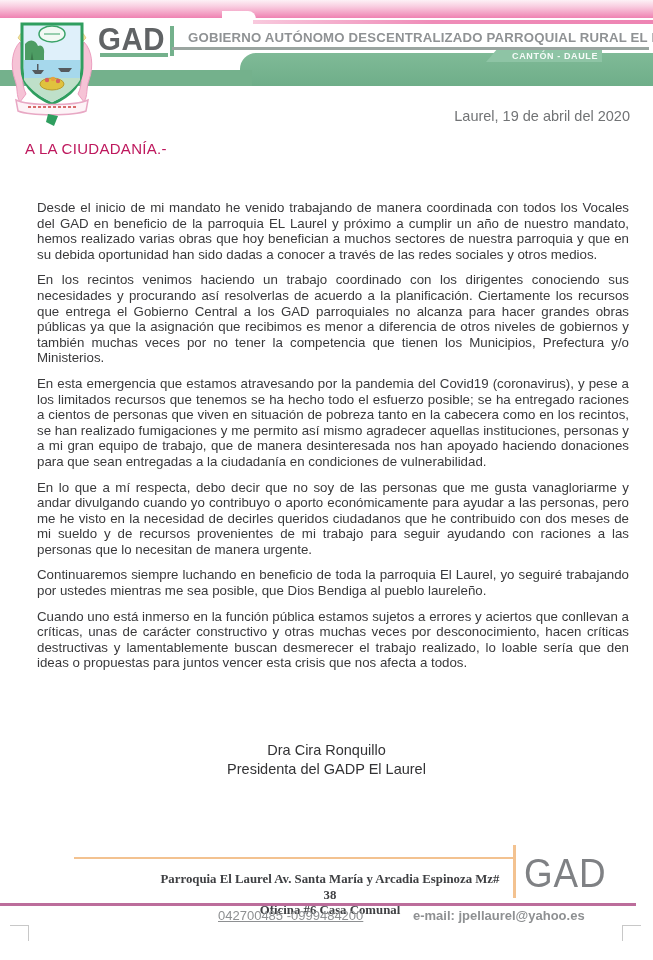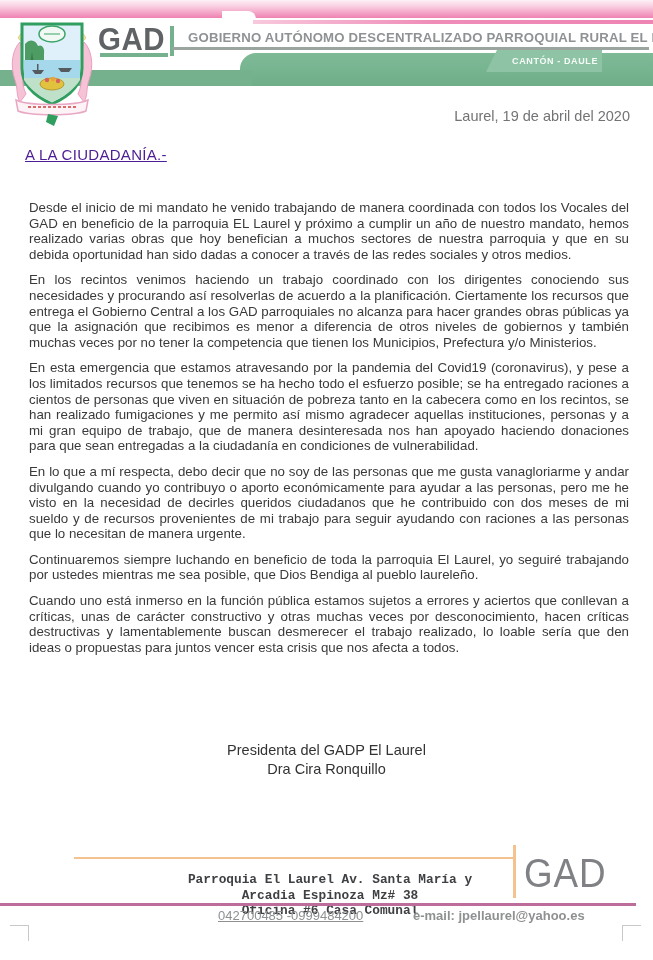--- a/index.html
+++ b/index.html
@@ -12,47 +12,47 @@
     background:linear-gradient(180deg,#fdf1f6 0%,#f9cfe1 35%,#ef82b2 100%);}
   .pink-band-notch{position:absolute;top:11px;left:222px;width:34px;height:8px;
     background:#ffffff;border-top-right-radius:9px;}
   .pink-thin-line{position:absolute;top:20px;left:253px;right:0;height:4px;
     background:linear-gradient(90deg,#f8c9dd 0%,#ef8cb8 45%,#ee84b3 100%);}
   .green-band{position:absolute;top:53px;left:240px;right:0;height:33px;
     background:linear-gradient(180deg,#7fba97 0%,#6fae89 100%);
     border-top-left-radius:16px;}
   .green-strip{position:absolute;top:70px;left:0;width:252px;height:16px;
     background:#74b18c;}
-  .canton-chip{position:absolute;top:48px;left:486px;width:116px;height:24px;
+  .canton-chip{position:absolute;top:48px;left:486px;width:116px;height:14px;
     background:#8ec4a5;border-top:2px solid #ffffff;
     clip-path:polygon(12px 0,100% 0,100% 100%,0 100%);
     display:flex;align-items:center;justify-content:flex-end;padding-right:4px;box-sizing:border-box;}
   .canton-chip span{color:#f6fbf8;font-size:9px;letter-spacing:0.6px;font-weight:bold;}
   .gad-title{position:absolute;left:98px;top:22px;font-size:31px;font-weight:bold;
     color:#606365;letter-spacing:0.5px;transform:scaleX(0.95);transform-origin:left top;}
   .gad-underline{position:absolute;left:100px;top:53px;width:68px;height:3.5px;background:#74b18c;}
   .green-divider{position:absolute;left:170px;top:26px;width:3.5px;height:30px;background:#74b18c;}
   .org-name{position:absolute;left:188px;top:30px;width:458px;
     font-size:13.4px;color:#8f9294;letter-spacing:0.2px;white-space:nowrap;
     transform:scaleX(0.985);transform-origin:left top;font-weight:bold;}
   .org-underline{position:absolute;left:172px;top:47px;right:4px;height:2.5px;background:#9aa5a0;}
   .crest{position:absolute;left:8px;top:14px;width:88px;height:112px;}
   .date-line{position:absolute;top:108px;right:23px;font-size:14.5px;color:#717375;}
   
-  .salutation{position:absolute;top:146px;left:25px;font-size:15px;color:#4c1d95;letter-spacing:0.3px;text-decoration:underline;}
+  .salutation{position:absolute;top:140px;left:25px;font-size:15px;color:#be185d;letter-spacing:0.3px;}
   .letter-body{position:absolute;top:200px;left:25px;right:24px;
     font-size:13.3px;line-height:15.6px;color:#3a3a3c;text-align:justify;}
-  .letter-body p{margin:0 0 10px 4px;}
+  .letter-body p{margin:0 0 10px 12px;}
   .signature{position:absolute;top:741px;left:0;right:0;text-align:center;
     font-size:14.5px;line-height:19px;color:#333335;}
   
   .f-orange-h{position:absolute;top:857px;left:74px;width:440px;height:2px;background:#f3c290;}
   .f-orange-v{position:absolute;top:845px;left:513px;width:3px;height:53px;background:#f3c290;}
   .f-address{position:absolute;top:872px;left:160px;width:340px;text-align:center;
-    font-family:Liberation Mono, monospace;font-weight:bold;font-size:12.8px;
+    font-family:Liberation Serif, serif;font-weight:bold;font-size:12.8px;
     line-height:15.5px;color:#3f4043;}
   .f-gad{position:absolute;top:851px;left:524px;font-size:40px;color:#7f8184;
     letter-spacing:1px;transform:scaleX(0.92);transform-origin:left top;}
   .f-pink-line{position:absolute;top:903px;left:0;width:636px;height:3px;background:#bc6d9b;}
   .f-phones{position:absolute;top:908px;left:218px;font-size:13px;color:#8e9092;text-decoration:underline;}
   .f-email{position:absolute;top:908px;left:413px;font-size:13px;color:#8e9092;font-weight:bold;}
   .crop-mark{position:absolute;width:18px;height:15px;}
   .crop-mark.left{top:925px;left:10px;border-top:1.5px solid #c8c8c8;border-right:1.5px solid #c8c8c8;}
   .crop-mark.right{top:925px;left:622px;border-top:1.5px solid #c8c8c8;border-left:1.5px solid #c8c8c8;}
 </style>
@@ -119,22 +119,22 @@
   <div class="letter-body">
     <p>Desde el inicio de mi mandato he venido trabajando de manera coordinada con todos los Vocales del GAD en beneficio de la parroquia EL Laurel y próximo a cumplir un año de nuestro mandato, hemos realizado varias obras que hoy benefician a muchos sectores de nuestra parroquia y que en su debida oportunidad han sido dadas a conocer a través de las redes sociales y otros medios.</p>
     <p>En los recintos venimos haciendo un trabajo coordinado con los dirigentes conociendo sus necesidades y procurando así resolverlas de acuerdo a la planificación. Ciertamente los recursos que entrega el Gobierno Central a los GAD parroquiales no alcanza para hacer grandes obras públicas ya que la asignación que recibimos es menor a diferencia de otros niveles de gobiernos y también muchas veces por no tener la competencia que tienen los Municipios, Prefectura y/o Ministerios.</p>
     <p>En esta emergencia que estamos atravesando por la pandemia del Covid19 (coronavirus), y pese a los limitados recursos que tenemos se ha hecho todo el esfuerzo posible; se ha entregado raciones a cientos de personas que viven en situación de pobreza tanto en la cabecera como en los recintos, se han realizado fumigaciones y me permito así mismo agradecer aquellas instituciones, personas y a mi gran equipo de trabajo, que de manera desinteresada nos han apoyado haciendo donaciones para que sean entregadas a la ciudadanía en condiciones de vulnerabilidad.</p>
     <p>En lo que a mí respecta, debo decir que no soy de las personas que me gusta vanagloriarme y andar divulgando cuando yo contribuyo o aporto económicamente para ayudar a las personas, pero me he visto en la necesidad de decirles queridos ciudadanos que he contribuido con dos meses de mi sueldo y de recursos provenientes de mi trabajo para seguir ayudando con raciones a las personas que lo necesitan de manera urgente.</p>
     <p>Continuaremos siempre luchando en beneficio de toda la parroquia El Laurel, yo seguiré trabajando por ustedes mientras me sea posible, que Dios Bendiga al pueblo laureleño.</p>
     <p>Cuando uno está inmerso en la función pública estamos sujetos a errores y aciertos que conllevan a críticas, unas de carácter constructivo y otras muchas veces por desconocimiento, hacen críticas destructivas y lamentablemente buscan desmerecer el trabajo realizado, lo loable sería que den ideas o propuestas para juntos vencer esta crisis que nos afecta a todos.</p>
   </div>
 
   <div class="signature">
+    <div>Dra Cira Ronquillo</div>
     <div>Presidenta del GADP El Laurel</div>
-    <div>Dra Cira Ronquillo</div>
   </div>
 
   <div class="f-orange-h"></div>
   <div class="f-orange-v"></div>
   <div class="f-address">
     <div>Parroquia El Laurel Av. Santa María y Arcadia Espinoza Mz# 38</div>
     <div>Oficina #6 Casa Comunal</div>
   </div>
   <div class="f-gad">GAD</div>
   <div class="f-pink-line"></div>

